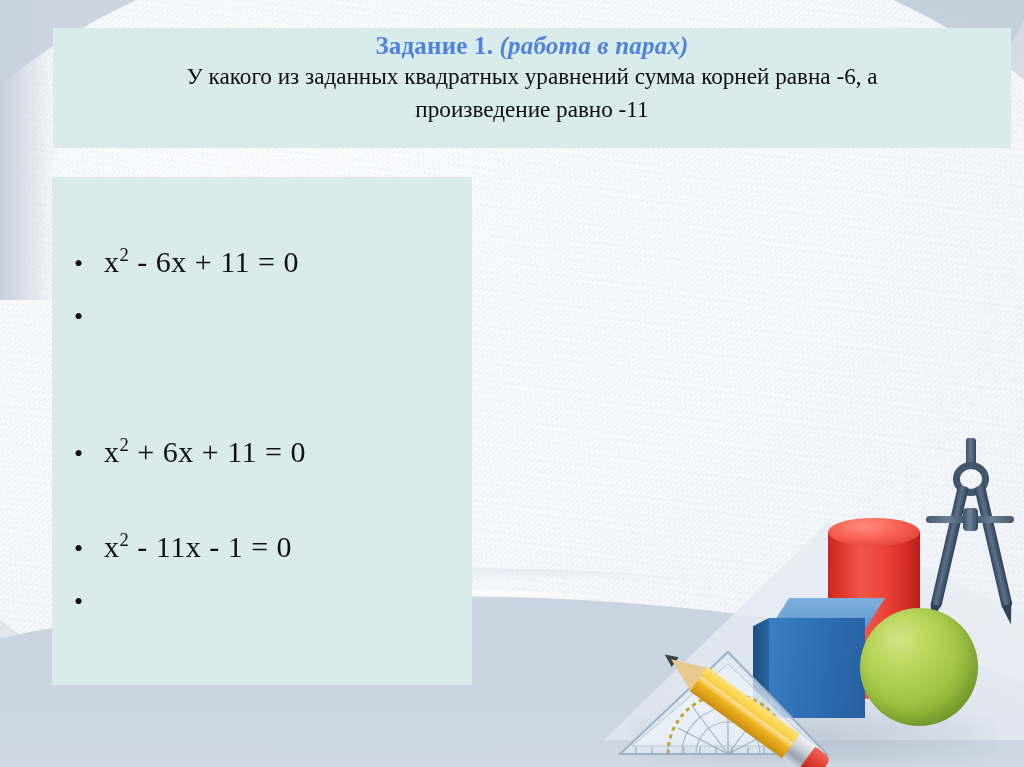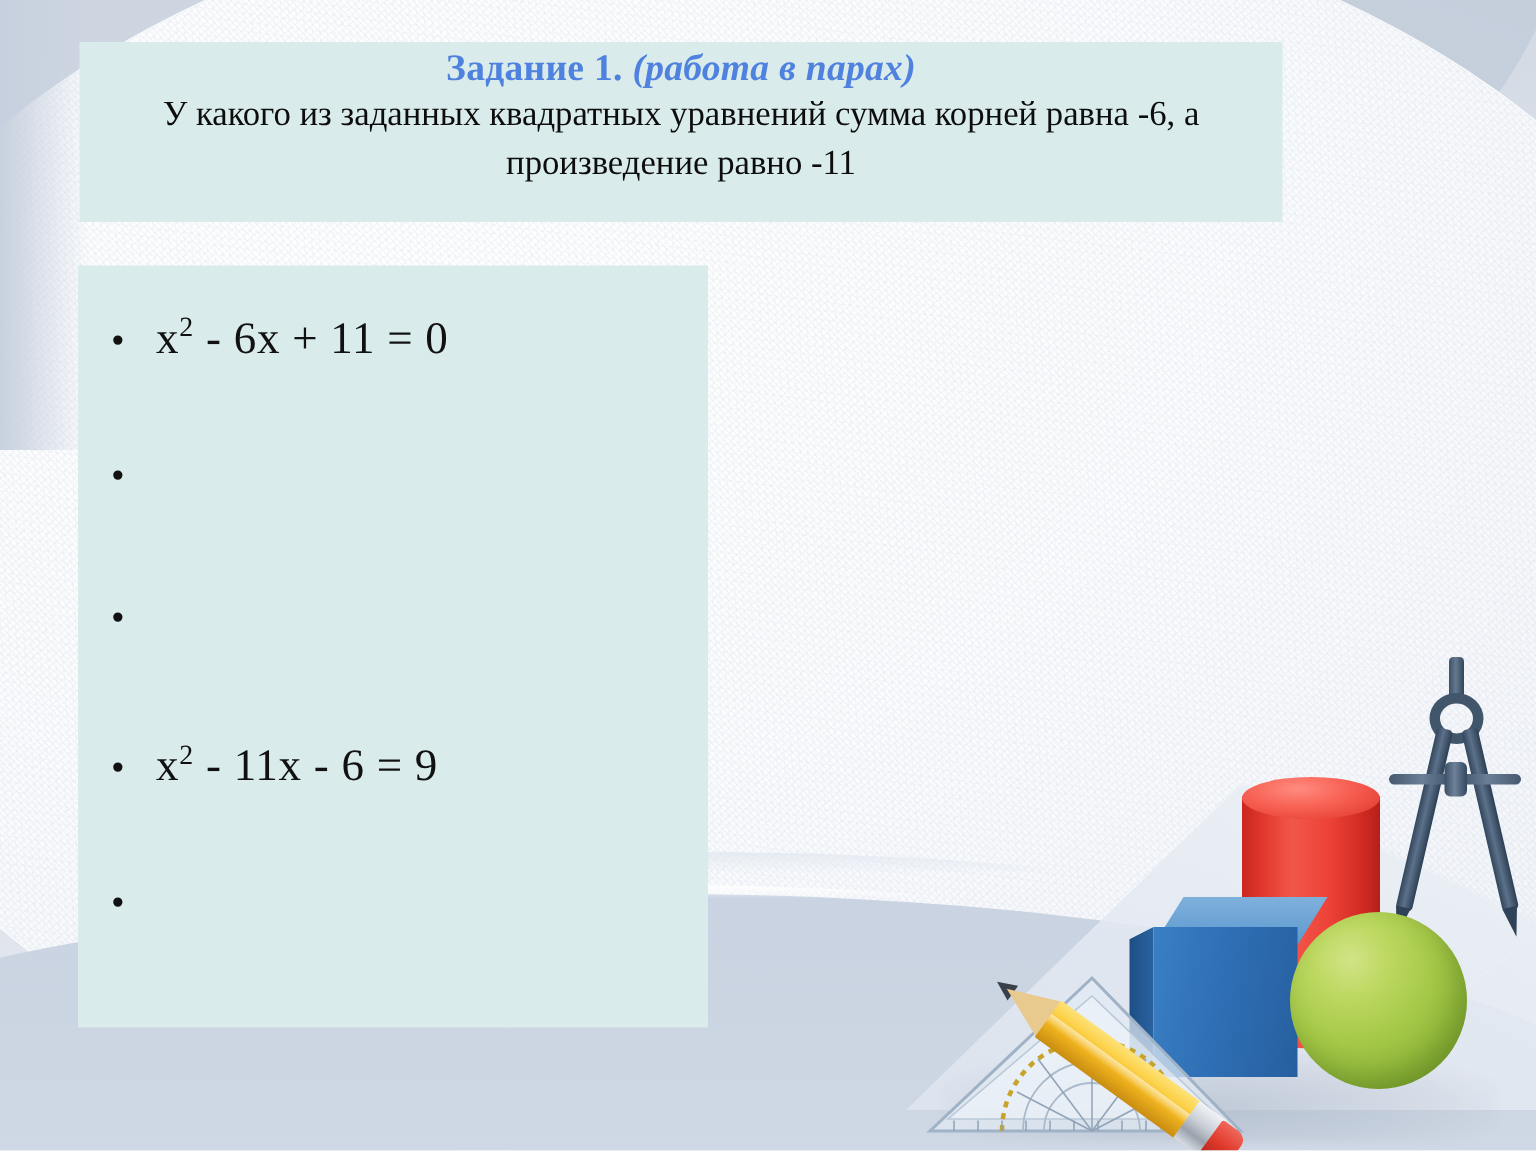--- a/index.html
+++ b/index.html
@@ -99,21 +99,21 @@
   }
 
   
   .panel {
     position: absolute;
     background: #daebeb;
   }
   #title-panel {
     left: 53px;
     top: 28px;
-    width: 802px;
+    width: 958px;
     height: 120px;
     text-align: center;
   }
   .title-line {
     margin: 0;
     padding: 4px 10px 0 10px;
     font-size: 25px;
     line-height: 1.08;
     color: #4f82df;
     font-weight: bold;
@@ -159,20 +159,21 @@
     font-size: 26px;
     line-height: 1;
     color: #111111;
     text-align: left;
   }
   .eq-text {
     font-size: 30px;
     color: #111111;
     letter-spacing: 0.5px;
     white-space: nowrap;
+    margin-top: 36px;
   }
   .eq-text sup {
     font-size: 0.62em;
     vertical-align: super;
     line-height: 0;
   }
 
   
   #decor {
     position: absolute;
@@ -423,25 +424,26 @@
         <span class="eq-bullet">•</span>
         <span class="eq-text"><span>x</span><sup>2</sup><span> - 6x + 11 = 0</span></span>
       </li>
 
       <li class="eq-item">
         <span class="eq-bullet">•</span>
       </li>
 
       <li class="eq-item">
         <span class="eq-bullet">•</span>
+        <span class="eq-text"><span>x</span><sup>2</sup><span> + 6x + 11 = 0</span></span>
       </li>
 
       <li class="eq-item">
         <span class="eq-bullet">•</span>
-        <span class="eq-text"><span>x</span><sup>2</sup><span> - 11x - 6 = 9</span></span>
+        <span class="eq-text"><span>x</span><sup>2</sup><span> - 11x - 1 = 0</span></span>
       </li>
 
       <li class="eq-item">
         <span class="eq-bullet">•</span>
       </li>
 
     </ul>
   </div>
 
   <div id="decor">

